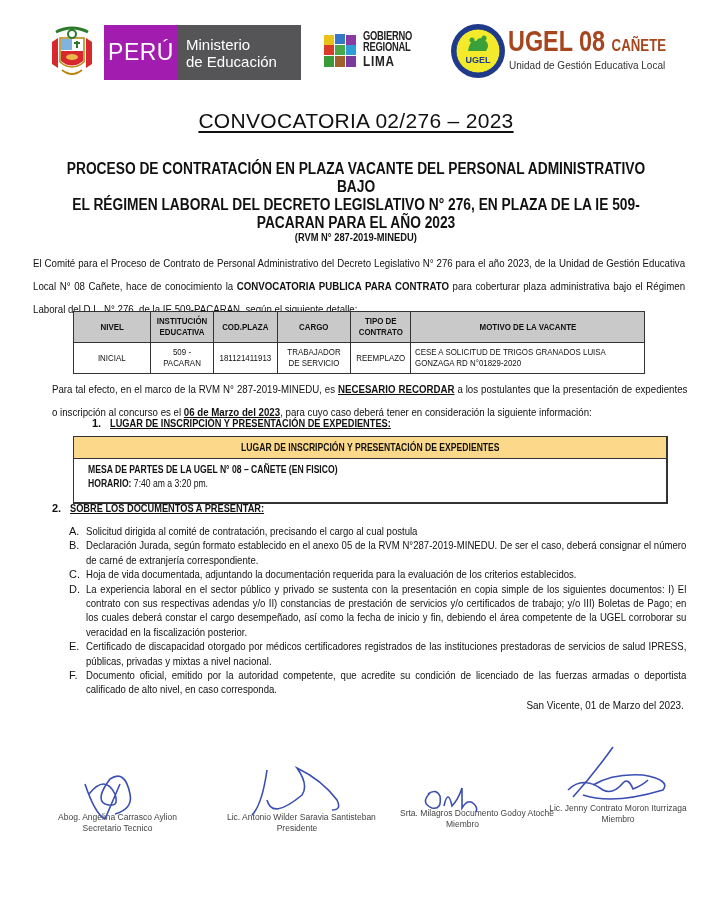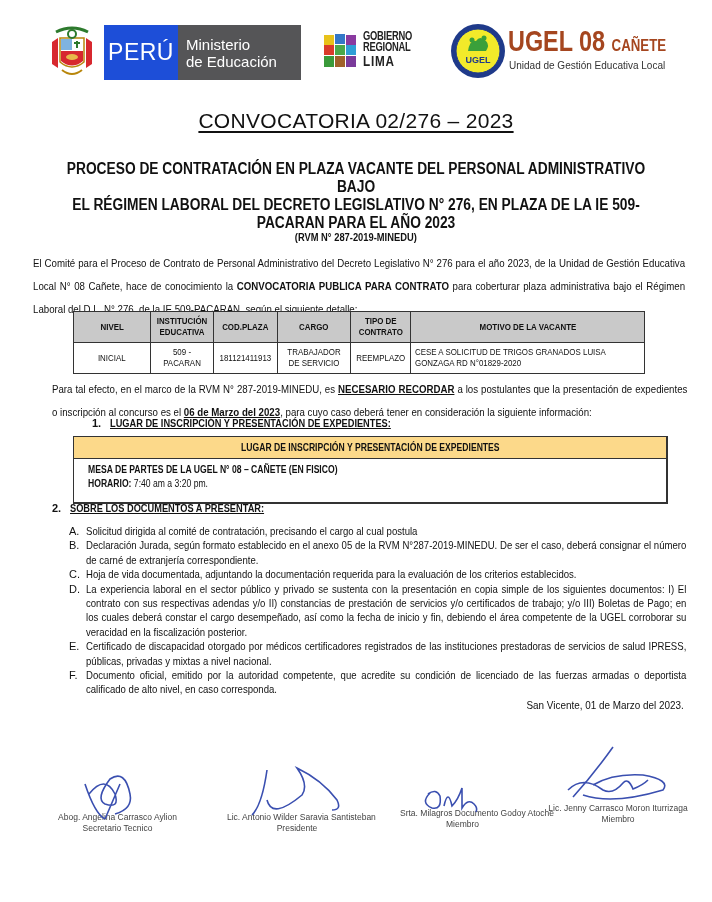--- a/index.html
+++ b/index.html
@@ -1,21 +1,21 @@
 <!DOCTYPE html>
 <html><head>
 <meta charset="utf-8">
 <style>
   html, body { margin: 0; padding: 0; background: #ffffff; }
   body { width: 712px; height: 902px; position: relative; overflow: hidden; font-family: "Liberation Sans", sans-serif; color: #111; }
 
   
   .logos { position: absolute; top: 18px; left: 0; width: 712px; height: 70px; }
   .escudo { position: absolute; left: 50px; top: 6px; width: 44px; height: 56px; }
-  .peru-box { position: absolute; left: 104px; top: 7px; width: 74px; height: 55px; background: #1d4ed8; color: #fff; font-size: 23px; font-weight: normal; display: flex; align-items: center; justify-content: center; letter-spacing: 0.5px; }
+  .peru-box { position: absolute; left: 104px; top: 7px; width: 74px; height: 55px; background: #a21caf; color: #fff; font-size: 23px; font-weight: normal; display: flex; align-items: center; justify-content: center; letter-spacing: 0.5px; }
   .minedu-box { position: absolute; left: 178px; top: 7px; width: 123px; height: 55px; background: #555557; color: #fff; font-size: 15px; line-height: 17px; display: flex; flex-direction: column; justify-content: center; padding-left: 8px; box-sizing: border-box; }
   .grl-icon { position: absolute; left: 323px; top: 15px; width: 34px; height: 36px; }
   .grl-text { position: absolute; left: 363px; top: 13px; font-family: "Liberation Sans", sans-serif; font-size: 12px; line-height: 11px; font-weight: bold; color: #222; transform: scaleX(0.78); transform-origin: left top; letter-spacing: -0.3px; }
   .grl-text .lima { font-size: 15px; line-height: 15px; letter-spacing: 1px; }
   .ugel-seal { position: absolute; left: 450px; top: 5px; width: 56px; height: 56px; }
   .ugel-title { position: absolute; left: 508px; top: 7px; color: #a5461f; font-weight: bold; font-size: 30px; line-height: 32px; transform: scaleX(0.78); transform-origin: left top; white-space: nowrap; letter-spacing: 0px; }
   .ugel-title .small { font-size: 17px; }
   .ugel-sub { position: absolute; left: 509px; top: 42px; color: #333; font-size: 10px; white-space: nowrap; }
 
   
@@ -249,15 +249,15 @@
     <path d="M12 15 Q2 25 14 30 Q24 32 22 18 Q18 10 10 16 M26 28 Q30 10 34 28 Q40 22 44 10 L44 30 Q50 20 56 26 Q60 30 58 34" stroke="#3a4fb0" stroke-width="1.6" fill="none"></path>
   </svg>
   <span class="name">Srta. Milagros Documento Godoy Atoche</span>
   <span class="role">Miembro</span>
 </div>
 
 <div class="sig sig4">
   <svg width="120" height="60" style="left:5px; top:-58px;" viewBox="0 0 120 60">
     <path d="M60 2 Q40 30 20 52 M15 45 Q30 30 50 45 Q60 50 70 38 Q75 32 80 44 Q90 40 95 35 M30 50 Q60 60 110 45 Q118 35 90 30 Q60 28 40 40" stroke="#3a4fb0" stroke-width="1.6" fill="none"></path>
   </svg>
-  <span class="name">Lic. Jenny Carrasco Moron Iturrizaga</span>
+  <span class="name">Lic. Jenny Contrato Moron Iturrizaga</span>
   <span class="role">Miembro</span>
 </div>
 
 </body></html>

